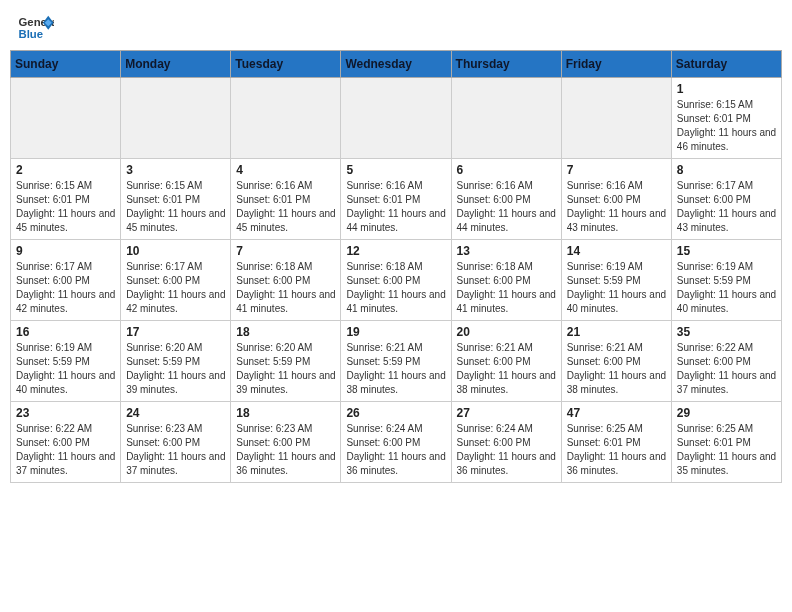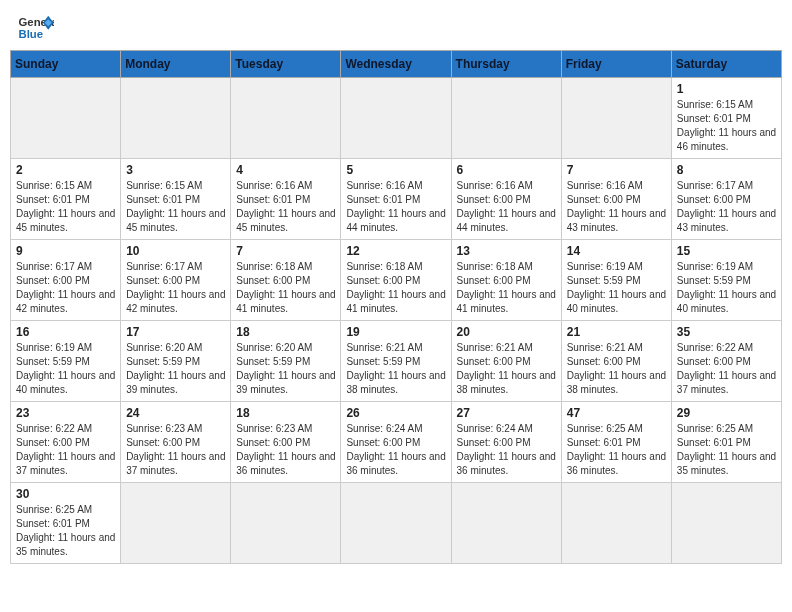--- a/index.html
+++ b/index.html
@@ -247,28 +247,16 @@
             </td>
             <td>
               <span class="day-num">47</span>
               <div class="day-info">Sunrise: 6:25 AM<br>Sunset: 6:01 PM<br>Daylight: 11 hours and 36 minutes.</div>
             </td>
             <td>
               <span class="day-num">29</span>
               <div class="day-info">Sunrise: 6:25 AM<br>Sunset: 6:01 PM<br>Daylight: 11 hours and 35 minutes.</div>
             </td>
           </tr>
-          <tr>
-            <td>
-              <span class="day-num">30</span>
-              <div class="day-info">Sunrise: 6:25 AM<br>Sunset: 6:01 PM<br>Daylight: 11 hours and 35 minutes.</div>
-            </td>
-            <td class="empty"></td>
-            <td class="empty"></td>
-            <td class="empty"></td>
-            <td class="empty"></td>
-            <td class="empty"></td>
-            <td class="empty"></td>
-          </tr>
         </tbody>
     </table>
   </div>
 </div>
 
 </body></html>

